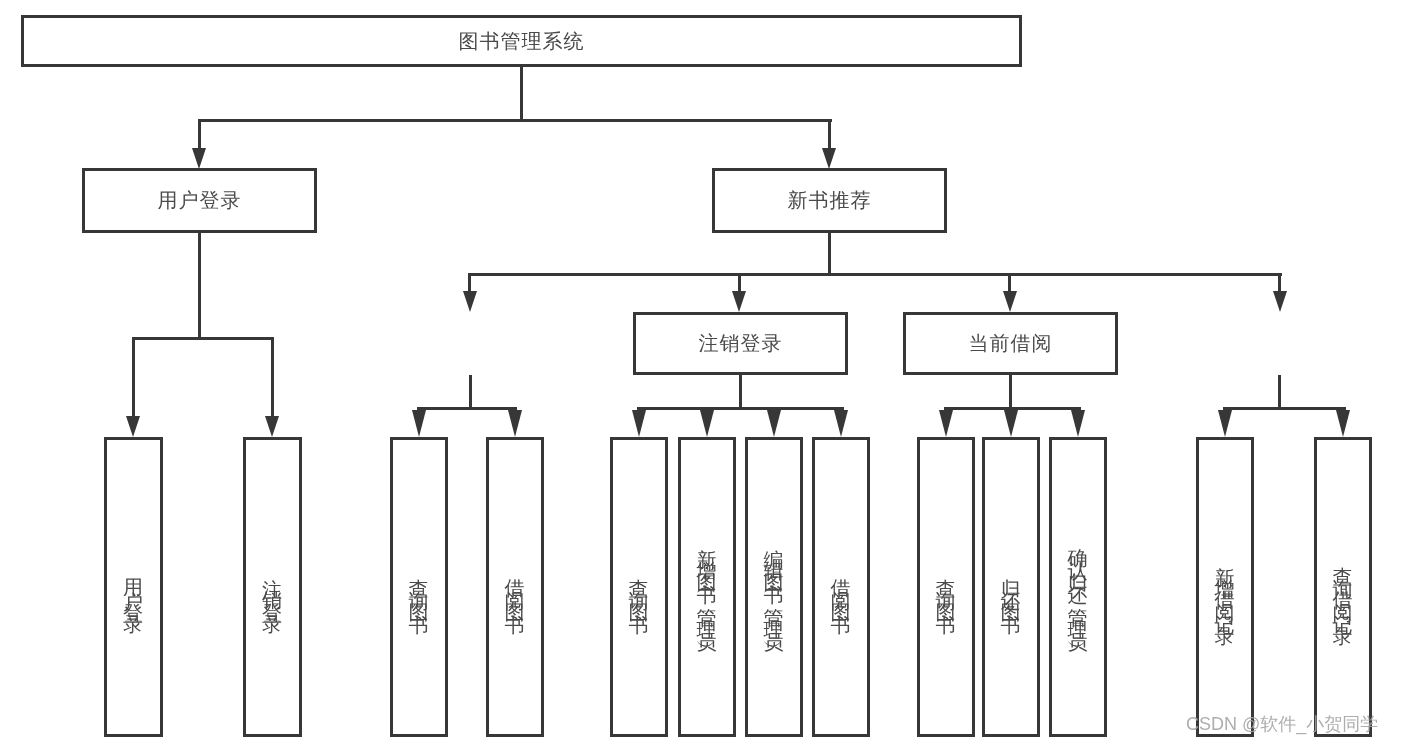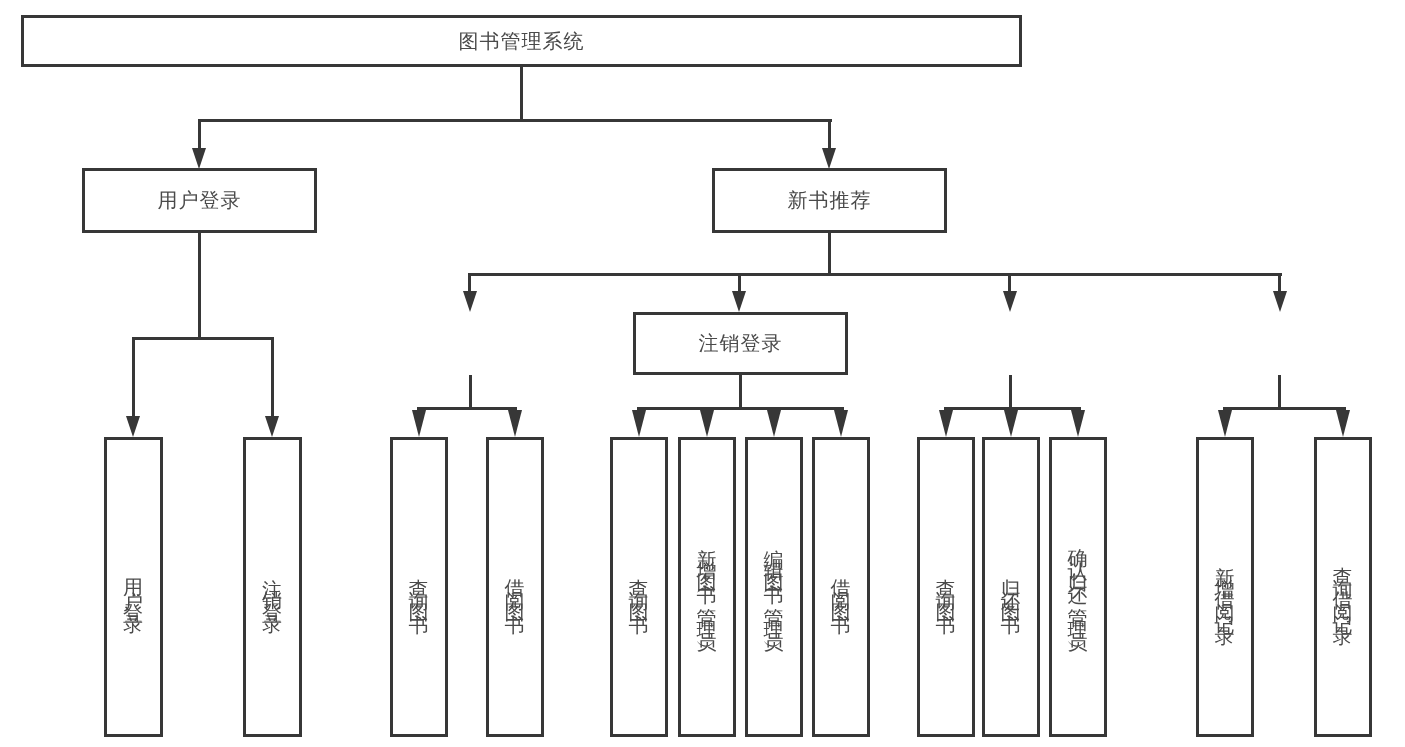--- a/index.html
+++ b/index.html
@@ -111,20 +111,23 @@
   <div class="vline" style="left:738px;  top:276px; height:15px;"></div>
   <div class="arrow" style="left:732px;  top:291px;"></div>
   <div class="vline" style="left:1008px; top:276px; height:15px;"></div>
   <div class="arrow" style="left:1003px; top:291px;"></div>
   <div class="vline" style="left:1278px; top:276px; height:15px;"></div>
   <div class="arrow" style="left:1273px; top:291px;"></div>
 
   <div class="node n-borrow">
     <span>注销登录</span>
   </div>
+  <div class="node n-curr">
+    <span>当前借阅</span>
+  </div>
 
   <div class="vline" style="left:469px; top:375px; height:32px;"></div>
   <div class="hline" style="left:417px; top:407px; width:100px;"></div>
   <div class="arrow long" style="left:412px; top:410px;"></div>
   <div class="arrow long" style="left:508px; top:410px;"></div>
 
   <div class="vline" style="left:739px; top:375px; height:32px;"></div>
   <div class="hline" style="left:637px; top:407px; width:207px;"></div>
   <div class="arrow long" style="left:632px; top:410px;"></div>
   <div class="arrow long" style="left:700px; top:410px;"></div>
@@ -179,14 +182,15 @@
     <span class="vlabel">确认归还（管理员）</span>
   </div>
 
   <div class="node leaf lf-5a">
     <span class="vlabel">新增借阅记录</span>
   </div>
   <div class="node leaf lf-5b">
     <span class="vlabel">查询借阅记录</span>
   </div>
 
+  <div class="watermark">CSDN @软件_小贺同学</div>
 
 </div>
 
 </body></html>

